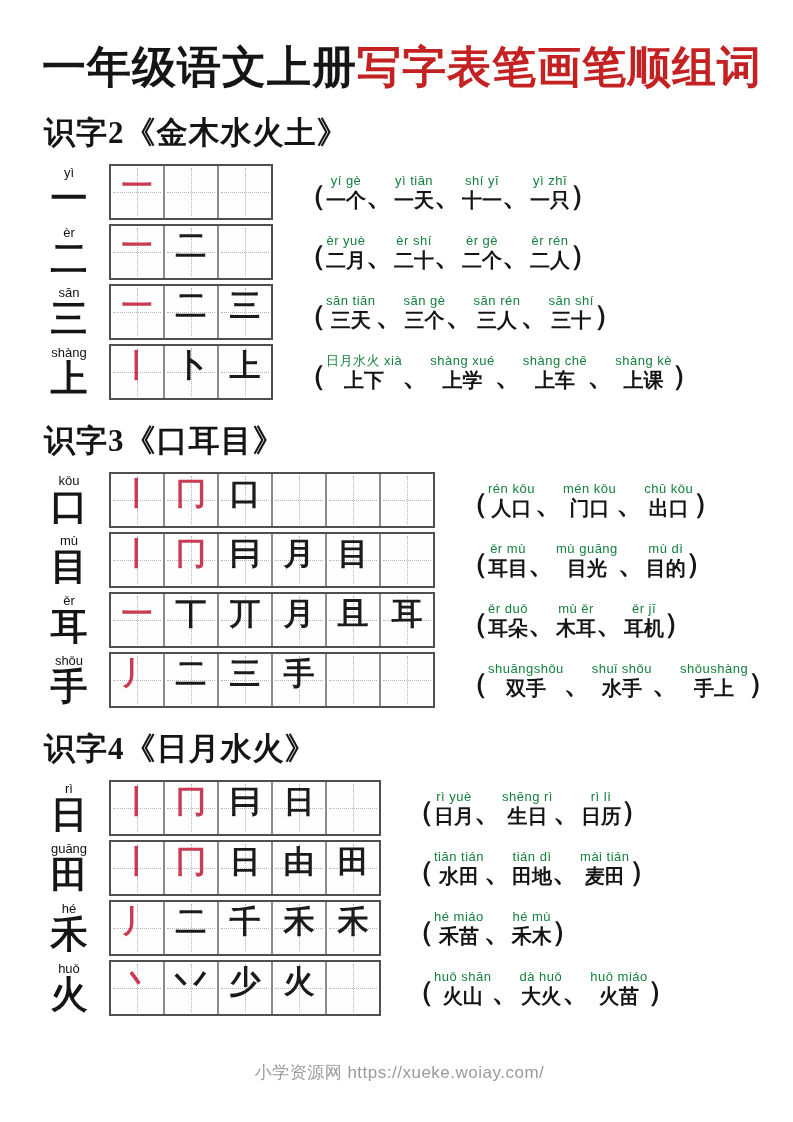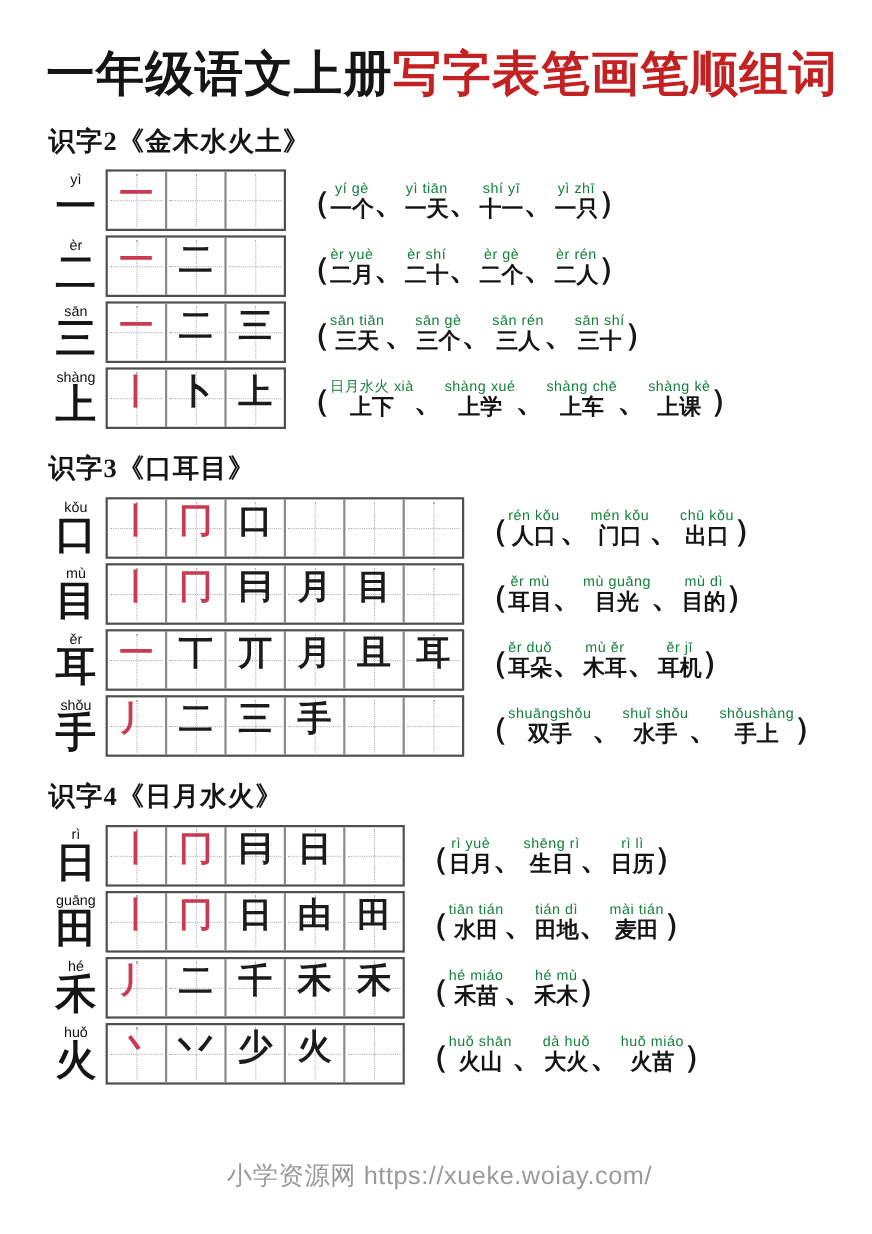--- a/index.html
+++ b/index.html
@@ -10,24 +10,24 @@
   .page{padding:34px 36px 16px 42px;box-sizing:border-box;height:100%;display:flex;flex-direction:column;}
   
   .title{
     text-align:center;font-family:"Liberation Serif",serif;font-weight:bold;
     font-size:44px;letter-spacing:1px;line-height:1.1;margin-top:10px;white-space:nowrap;
   }
   .title .red{color:var(--title-red,#c42222);}
   
   .section{margin-top:20px;}
   .heading{
-    font-family:"Liberation Serif",serif;font-weight:bold;font-size:24px;
+    font-family:"Liberation Serif",serif;font-weight:bold;font-size:31px;
     margin:14px 0 10px 2px;letter-spacing:1px;
   }
-  .row{display:flex;align-items:center;margin-bottom:4px;}
+  .row{display:flex;align-items:center;margin-bottom:4px;gap:13px;}
   .leftcol{width:54px;flex:0 0 54px;text-align:center;line-height:1;}
   .lpy{font-size:13px;color:#111;margin-bottom:1px;white-space:nowrap;}
   .lchar{font-family:"Liberation Serif",serif;font-weight:bold;font-size:37px;line-height:1.05;}
   
   .grid{display:flex;border:2px solid #4f4f4f;background:#fefefe;flex:0 0 auto;}
   .cell{
     width:52px;height:52px;position:relative;border-right:2px solid #8a8a8a;
     display:flex;align-items:center;justify-content:center;box-sizing:content-box;
   }
   .cell:last-child{border-right:none;}
@@ -39,21 +39,21 @@
   }
   .stroke.red{color:var(--stroke-red,#c83b52);}
   
   .words{display:flex;align-items:flex-end;margin-left:12px;white-space:nowrap;}
   .unit{text-align:center;line-height:1;}
   .wpy{font-size:13px;color:#15803d;margin-bottom:3px;white-space:nowrap;letter-spacing:0.5px;}
   .wtxt{font-family:"Liberation Serif",serif;font-weight:bold;font-size:20px;line-height:1;white-space:nowrap;}
   .punct{font-family:"Liberation Serif",serif;font-weight:bold;font-size:28px;line-height:1;}
   
   .footer{
-    margin-top:auto;margin-bottom:22px;text-align:center;color:#9a9a9a;font-size:23px;letter-spacing:0.5px;
+    margin-top:auto;margin-bottom:22px;text-align:center;color:#9a9a9a;font-size:17px;letter-spacing:0.5px;
   }
 </style>
 </head>
 <body style="--title-red: #c42222; --stroke-red: #c83b52;">
 
 <div class="page">
   <div class="title">
     <span>一年级语文上册</span><span class="red">写字表笔画笔顺组词</span>
   </div>
 

